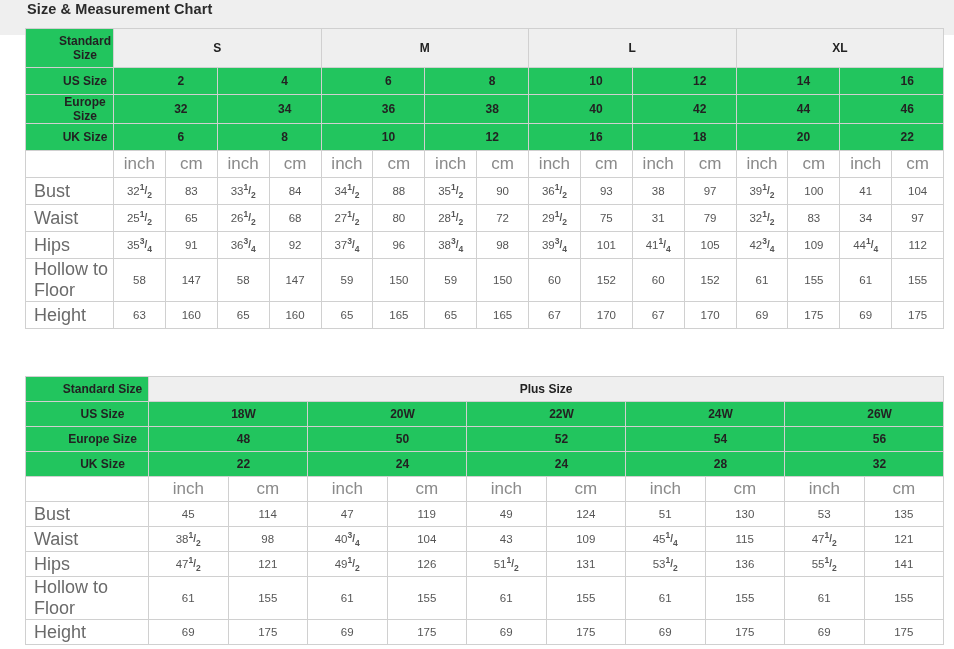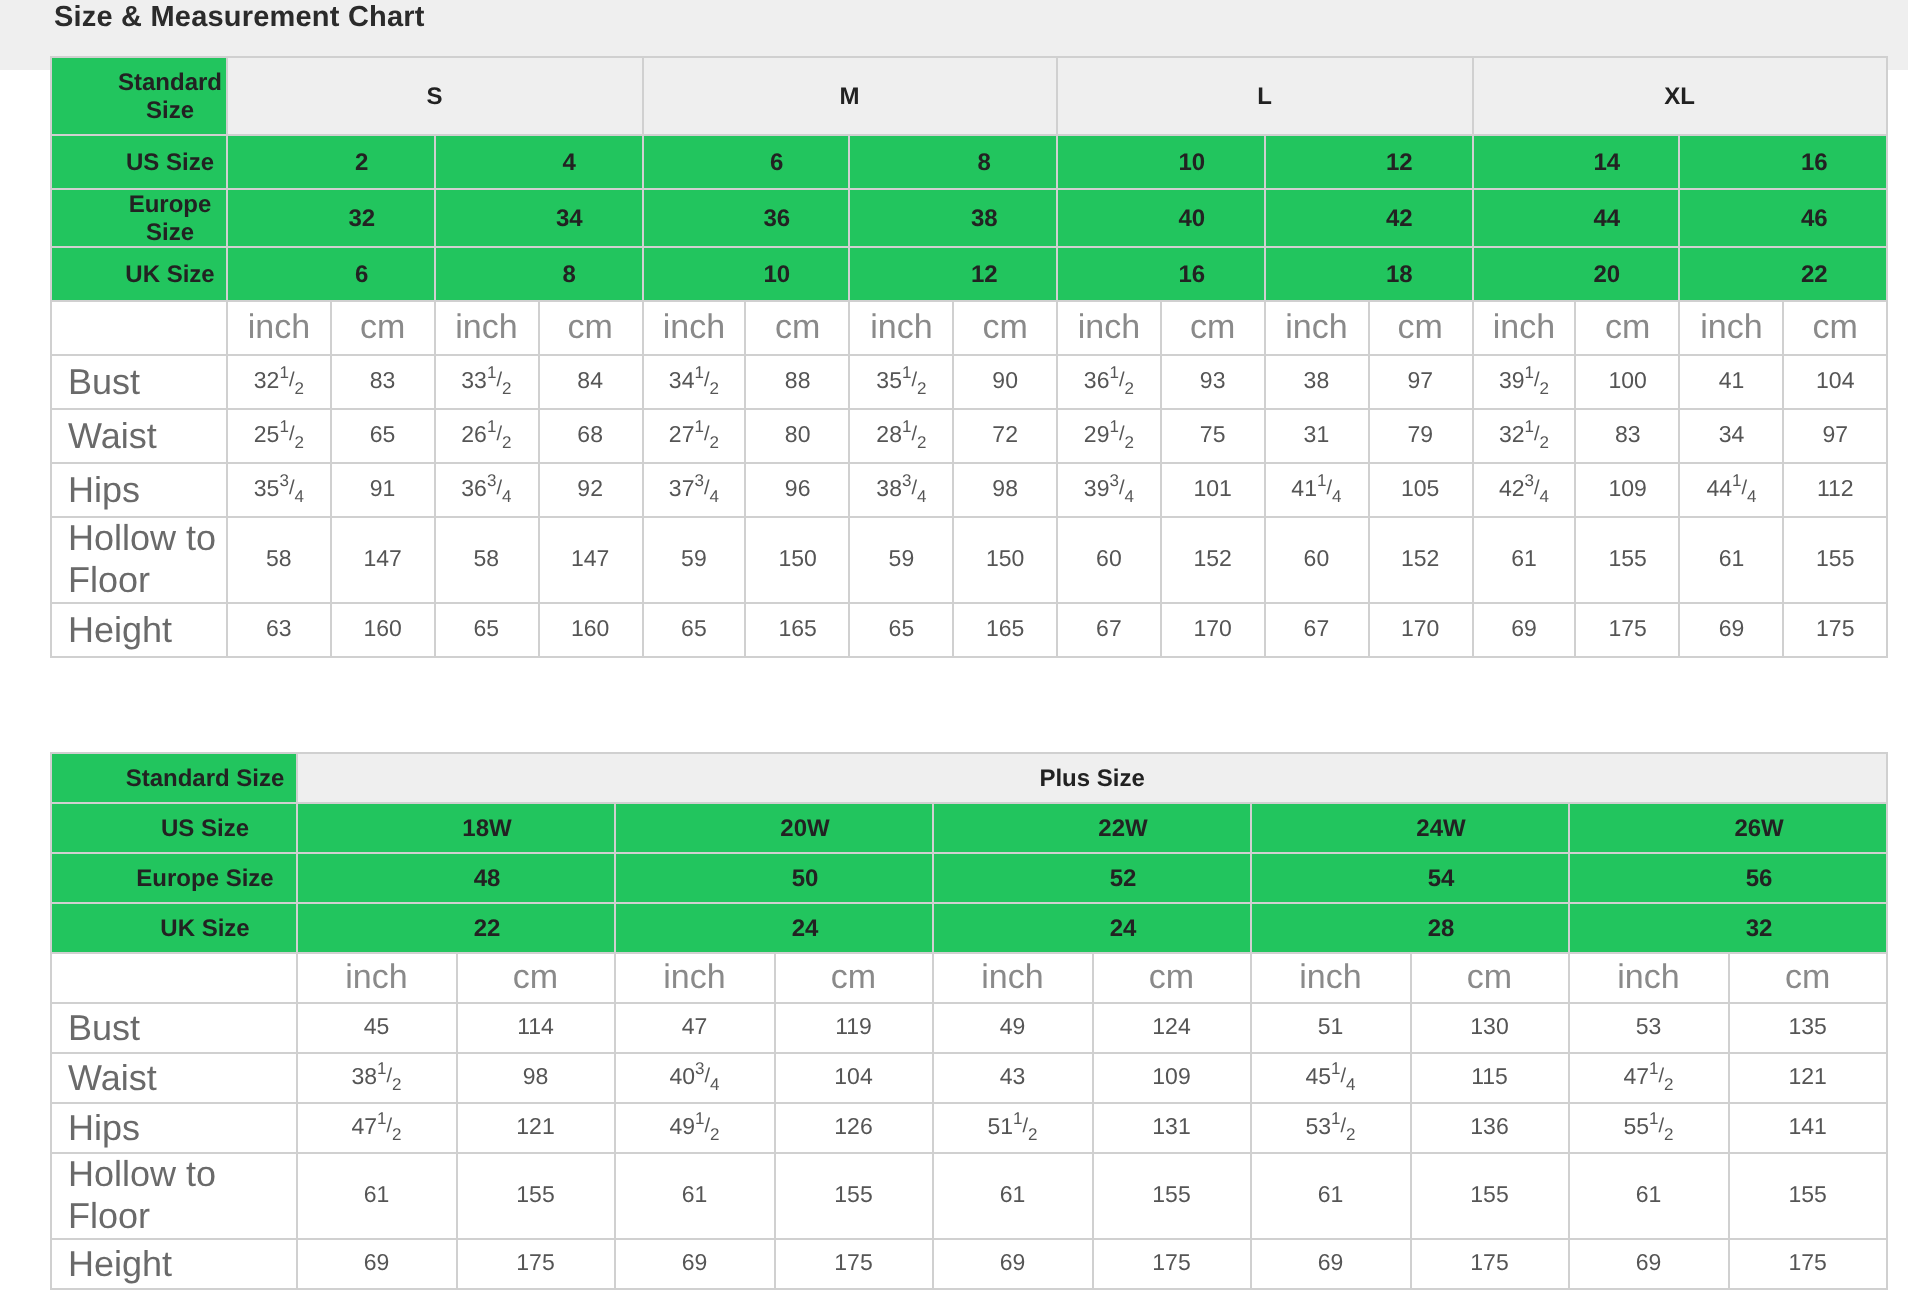--- a/index.html
+++ b/index.html
@@ -87,20 +87,21 @@
     background: #ffffff;
   }
   .chart-table td.tall {
     height: 38px;
   }
 
   
   .frac {
     display: inline-block;
     white-space: nowrap;
+    font-weight: bold;
   }
   .frac .num {
     font-size: 8.5px;
     vertical-align: 5px;
     line-height: 0;
   }
   .frac .sl {
     font-size: 10px;
     vertical-align: 1px;
     line-height: 0;

